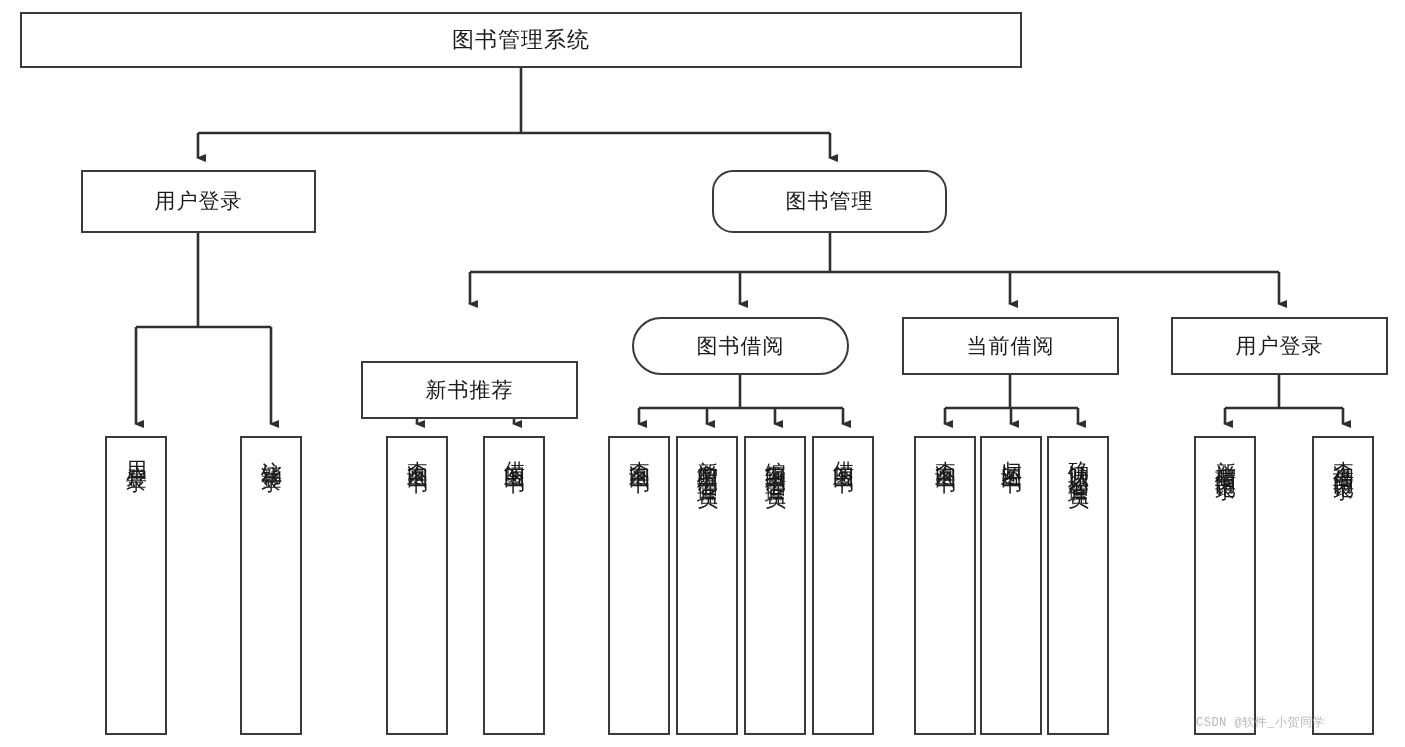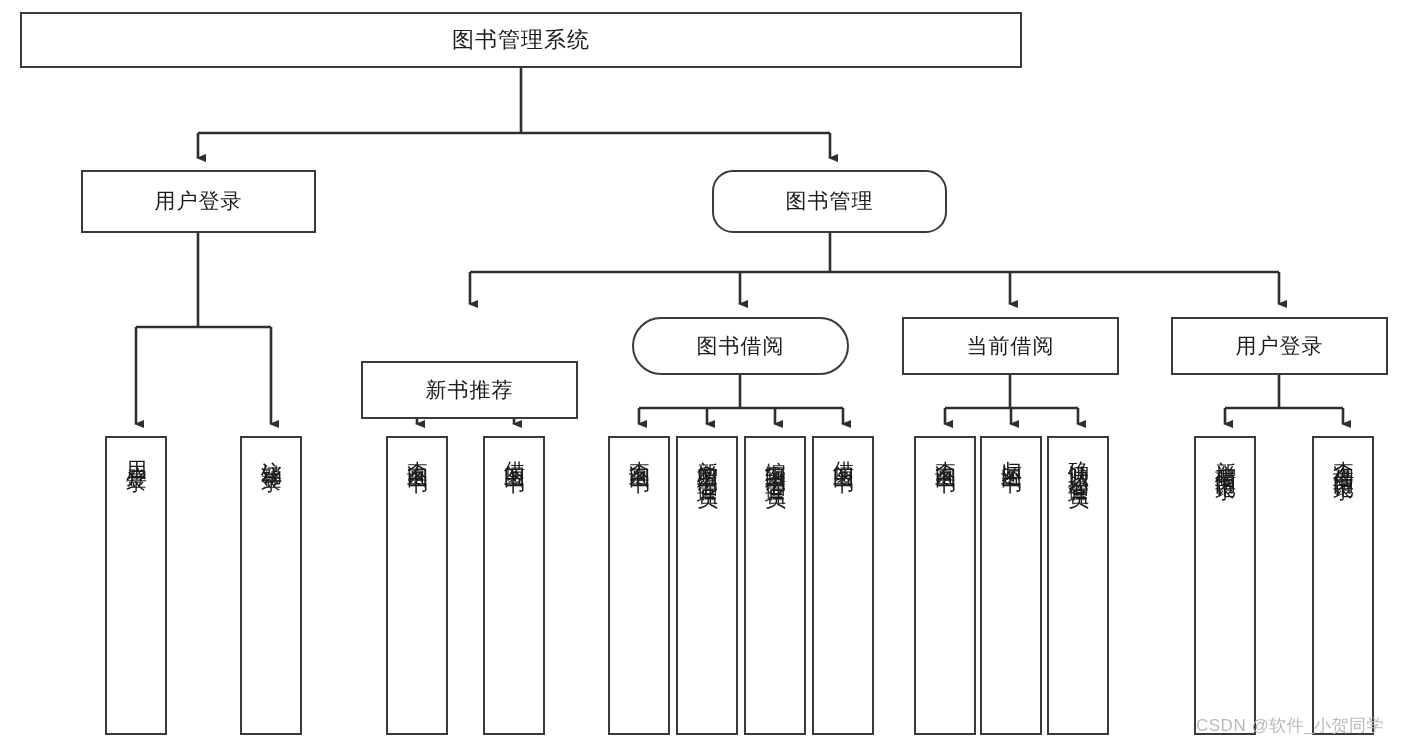--- a/index.html
+++ b/index.html
@@ -54,26 +54,26 @@
     text-orientation:upright;
     font-size:21px;
     letter-spacing:4px;
     line-height:1;
     -webkit-writing-mode:vertical-rl;
   }
   .watermark{
     position:absolute;
     left:1196px;
     top:714px;
-    font-size:17px;
+    font-size:12px;
     color:#b9b9b9;
     letter-spacing:0.5px;
     z-index:5;
     white-space:pre;
-    font-family:Liberation Sans, sans-serif;
+    font-family:Liberation Mono, monospace;
   }
 </style>
 </head>
 <body>
 
 <div id="canvas">
 
   <svg id="wires" viewBox="0 0 1405 747" xmlns="http://www.w3.org/2000/svg">
     <defs>
       <marker id="arw" markerWidth="10" markerHeight="10" refX="5" refY="8" orient="auto" markerUnits="userSpaceOnUse">

